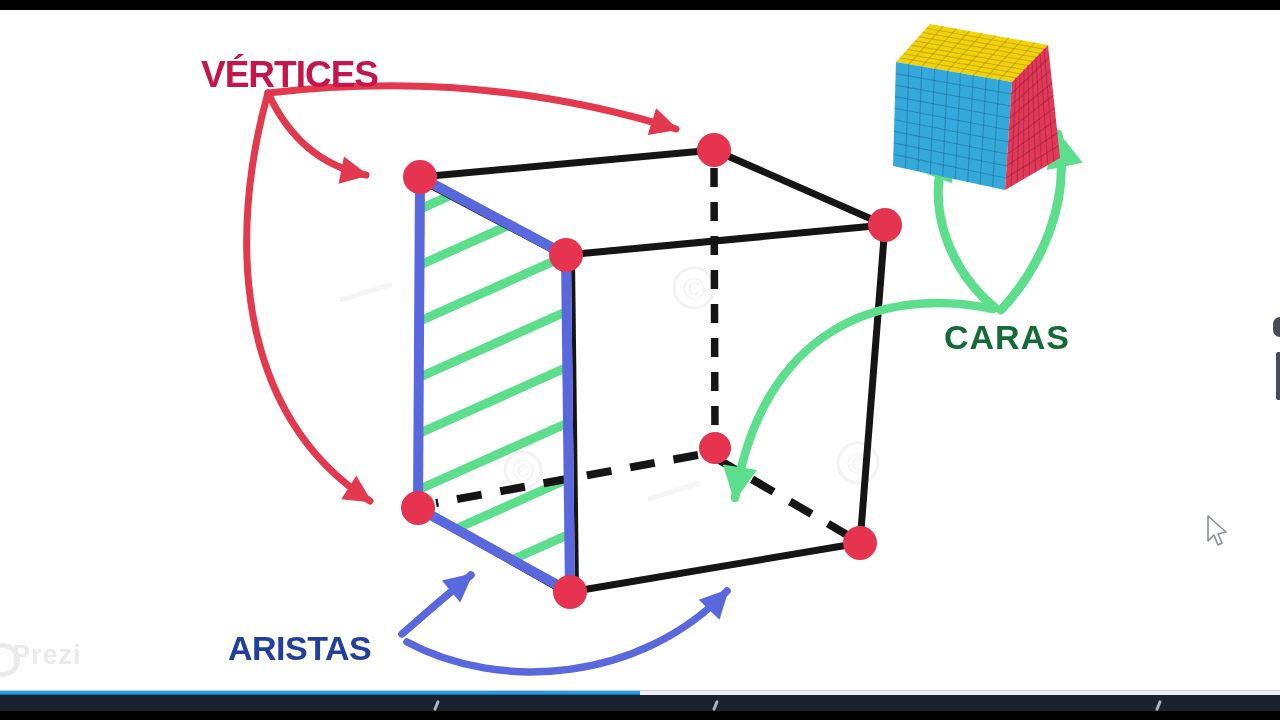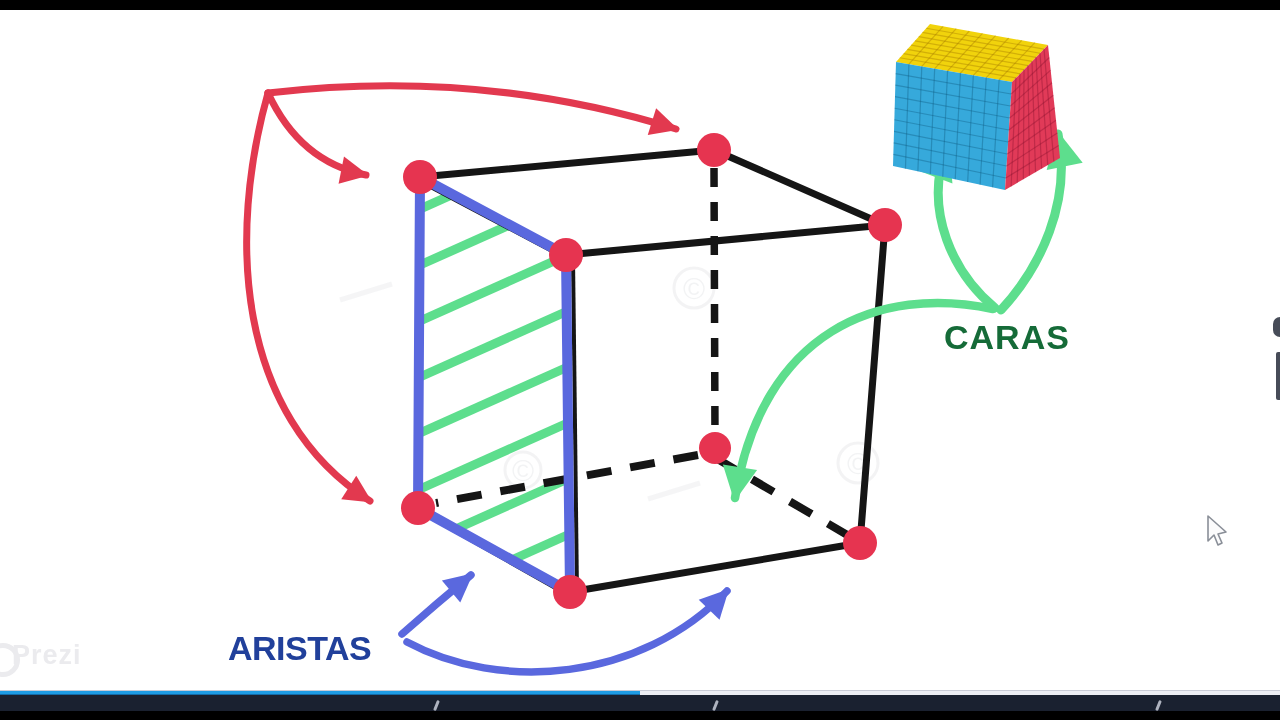--- a/index.html
+++ b/index.html
@@ -190,20 +190,21 @@
             <line x1="1040" y1="53.22222222222222" x2="1047.7777777777778" y2="165.11111111111111" stroke="rgba(130,14,44,0.35)" stroke-width="1.2"></line>
             <line x1="1006.5555555555555" y1="166" x2="1057.3333333333333" y2="132.88888888888889" stroke="rgba(130,14,44,0.35)" stroke-width="1.2"></line>
             <line x1="1044" y1="49.111111111111114" x2="1053.888888888889" y2="161.55555555555554" stroke="rgba(130,14,44,0.35)" stroke-width="1.2"></line>
             <line x1="1005.7777777777778" y1="178" x2="1058.6666666666667" y2="145.44444444444446" stroke="rgba(130,14,44,0.35)" stroke-width="1.2"></line>
           </g>
       </g>
 
       <path d="M1208,516 L1208,541 L1214,535 L1218,545 L1222,543 L1218,534 L1226,532 Z" fill="#fbfbfc" stroke="#8a8f98" stroke-width="1.6" stroke-linejoin="round"></path>
     </svg>
 
+    <div class="lbl lbl-vertices">VÉRTICES</div>
     <div class="lbl lbl-aristas">ARISTAS</div>
     <div class="lbl lbl-caras">CARAS</div>
 
     <div class="prezi-ring"></div>
     <div class="prezi">Prezi</div>
   </div>
 
   <div class="progress-track">
     <div class="progress-played" style="width: 50%;"></div>
   </div>

